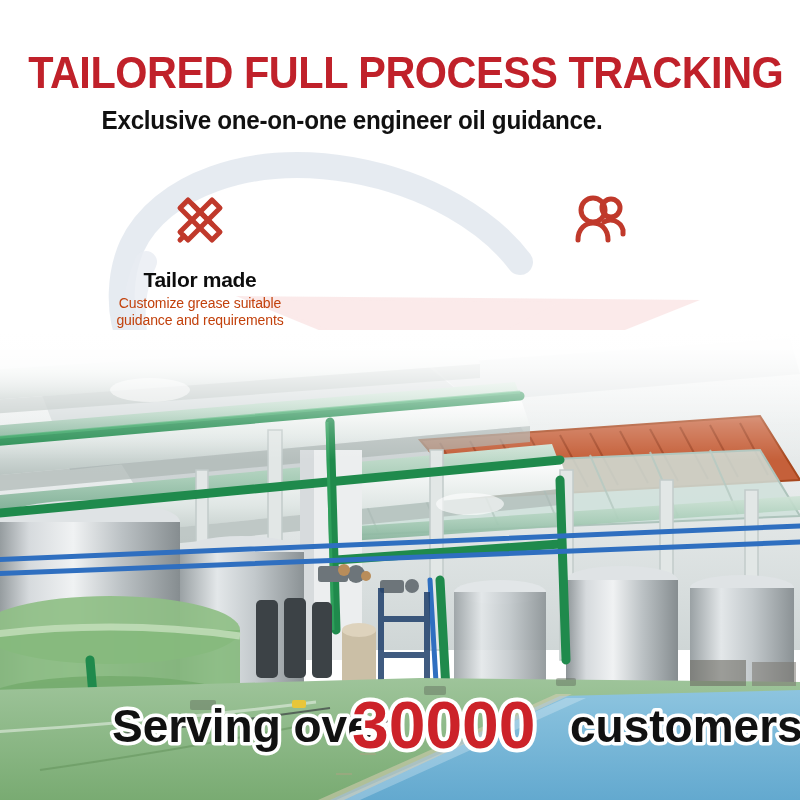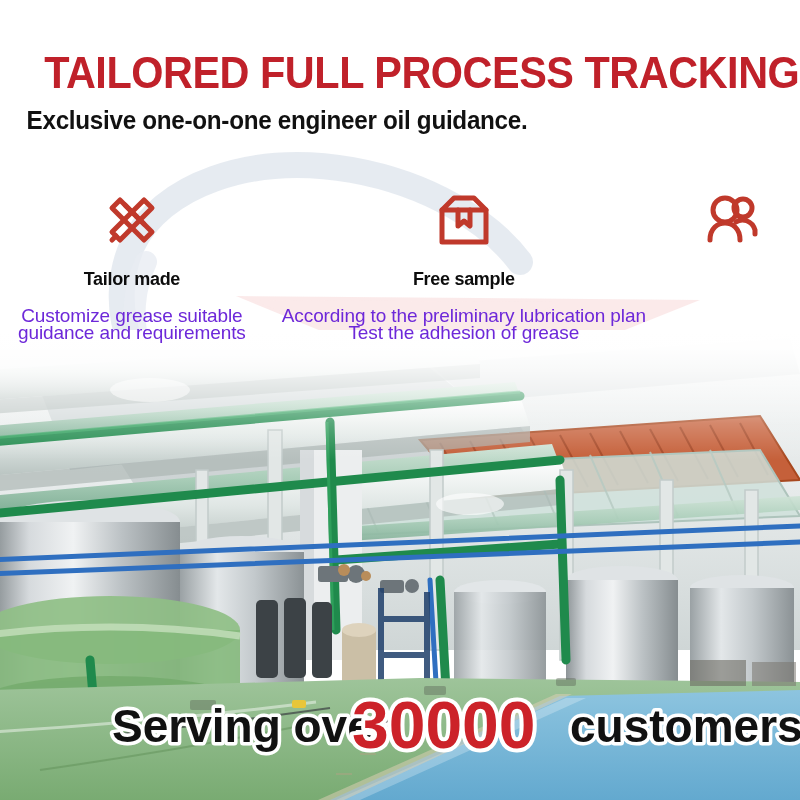--- a/index.html
+++ b/index.html
@@ -51,23 +51,24 @@
       rgba(255,255,255,0.82) 30%,
       rgba(255,255,255,0.55) 50%,
       rgba(255,255,255,0.25) 72%,
       rgba(255,255,255,0.0) 100%);
     pointer-events: none;
   }
 
   
   .header {
     position: absolute;
-    left: 16px; top: 0;
+    left: 0; top: 0;
     width: 704px;
     z-index: 5;
+    text-align: center;
   }
   .main-title {
     margin: 0;
     padding-top: 48px;
     font-family: "Liberation Sans Narrow", "Liberation Sans", sans-serif;
     font-size: 45px;
     line-height: 50px;
     font-weight: bold;
     letter-spacing: -0.5px;
     color: #c0212a;
@@ -103,33 +104,33 @@
   }
   .feature-icon {
     height: 70px;
     display: flex;
     align-items: center;
     justify-content: center;
   }
   .feature-title {
     margin: 0;
     padding-top: 12px;
-    font-size: 18px;
+    font-size: 21px;
     line-height: 25px;
     font-weight: bold;
     color: #0d0d0d;
     letter-spacing: -0.3px;
     white-space: nowrap;
   }
   .feature-desc {
-    margin: 12px;
+    margin: 0;
     padding-top: 3px;
-    font-size: 19px;
+    font-size: 14px;
     line-height: 17px;
-    color: #6d28d9;
+    color: #c2410c;
     letter-spacing: -0.1px;
   }
   .feature-desc span { display: block; white-space: nowrap; }
 
   
   .banner {
     position: absolute;
     left: 0;
     top: 690px;
     width: 800px;
@@ -387,37 +388,20 @@
           <path d="M16 48 L12 52"></path>
         </svg>
       </div>
       <p class="feature-title">Tailor made</p>
       <p class="feature-desc">
         <span>Customize grease suitable</span>
         <span>guidance and requirements</span>
       </p>
     </div>
 
-    <div class="feature">
-      <div class="feature-icon">
-        <svg width="64" height="64" viewBox="0 0 64 64" fill="none" stroke="#c0392b" stroke-width="5" stroke-linecap="round" stroke-linejoin="round">
-
-          <path d="M10 22 L22 10 L42 10 L54 22 Z"></path>
-
-          <path d="M10 22 L10 54 L54 54 L54 22"></path>
-
-          <path d="M26 22 L26 38 L32 33 L38 38 L38 22"></path>
-        </svg>
-      </div>
-      <p class="feature-title">Free sample</p>
-      <p class="feature-desc">
-        <span>According to the preliminary lubrication plan</span>
-        <span>Test the adhesion of grease</span>
-      </p>
-    </div>
 
     <div class="feature">
       <div class="feature-icon">
         <svg width="64" height="64" viewBox="0 0 64 64" fill="none" stroke="#c0392b" stroke-width="5" stroke-linecap="round" stroke-linejoin="round">
 
           <circle cx="43" cy="20" r="9"></circle>
           <path d="M36 34 C 42 30 52 32 55 42 L55 46"></path>
 
           <circle cx="25" cy="22" r="12"></circle>
           <path d="M10 52 C 10 40 18 35 25 35 C 32 35 40 40 40 52"></path>

